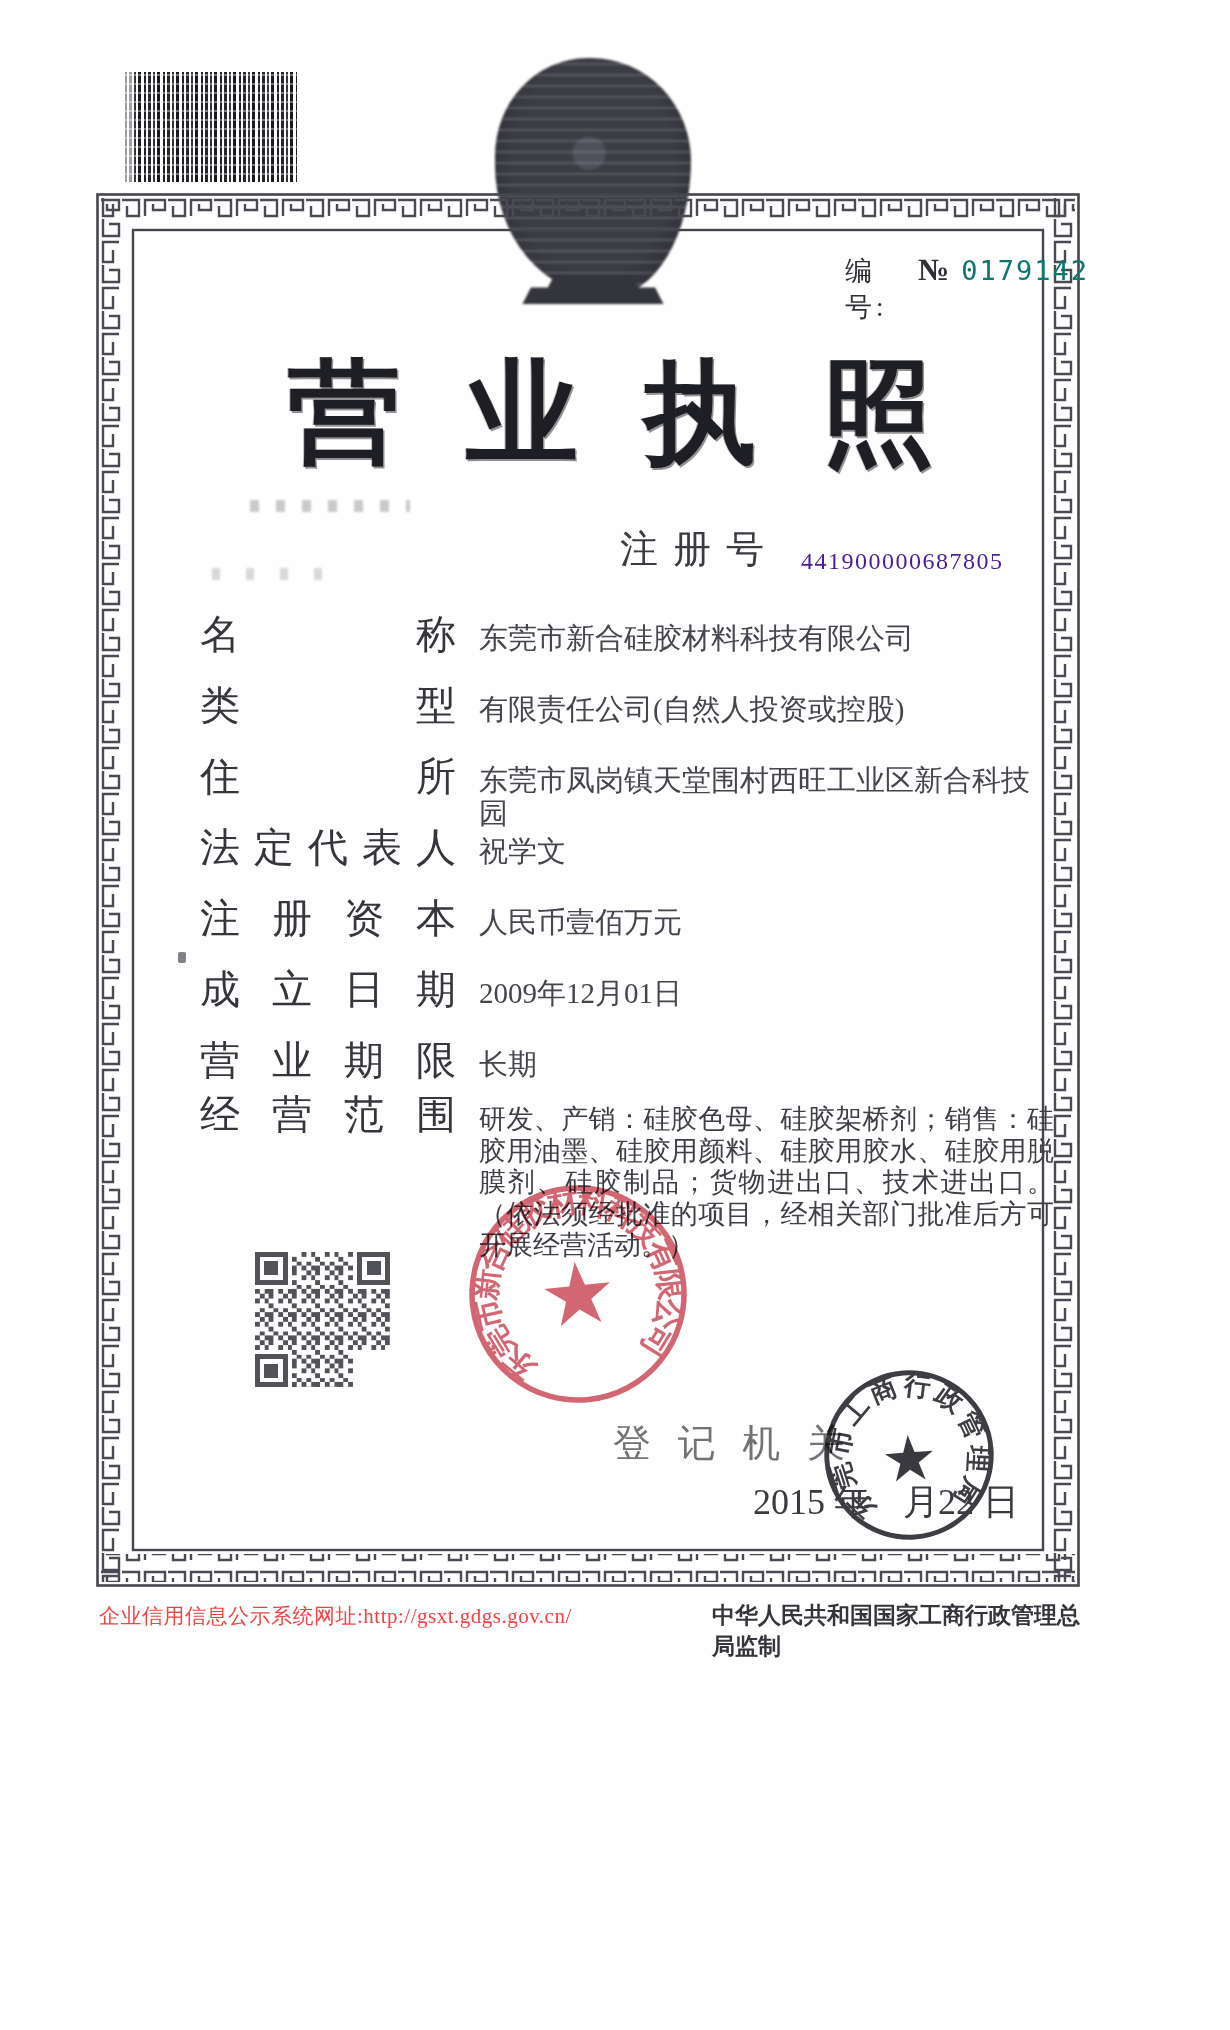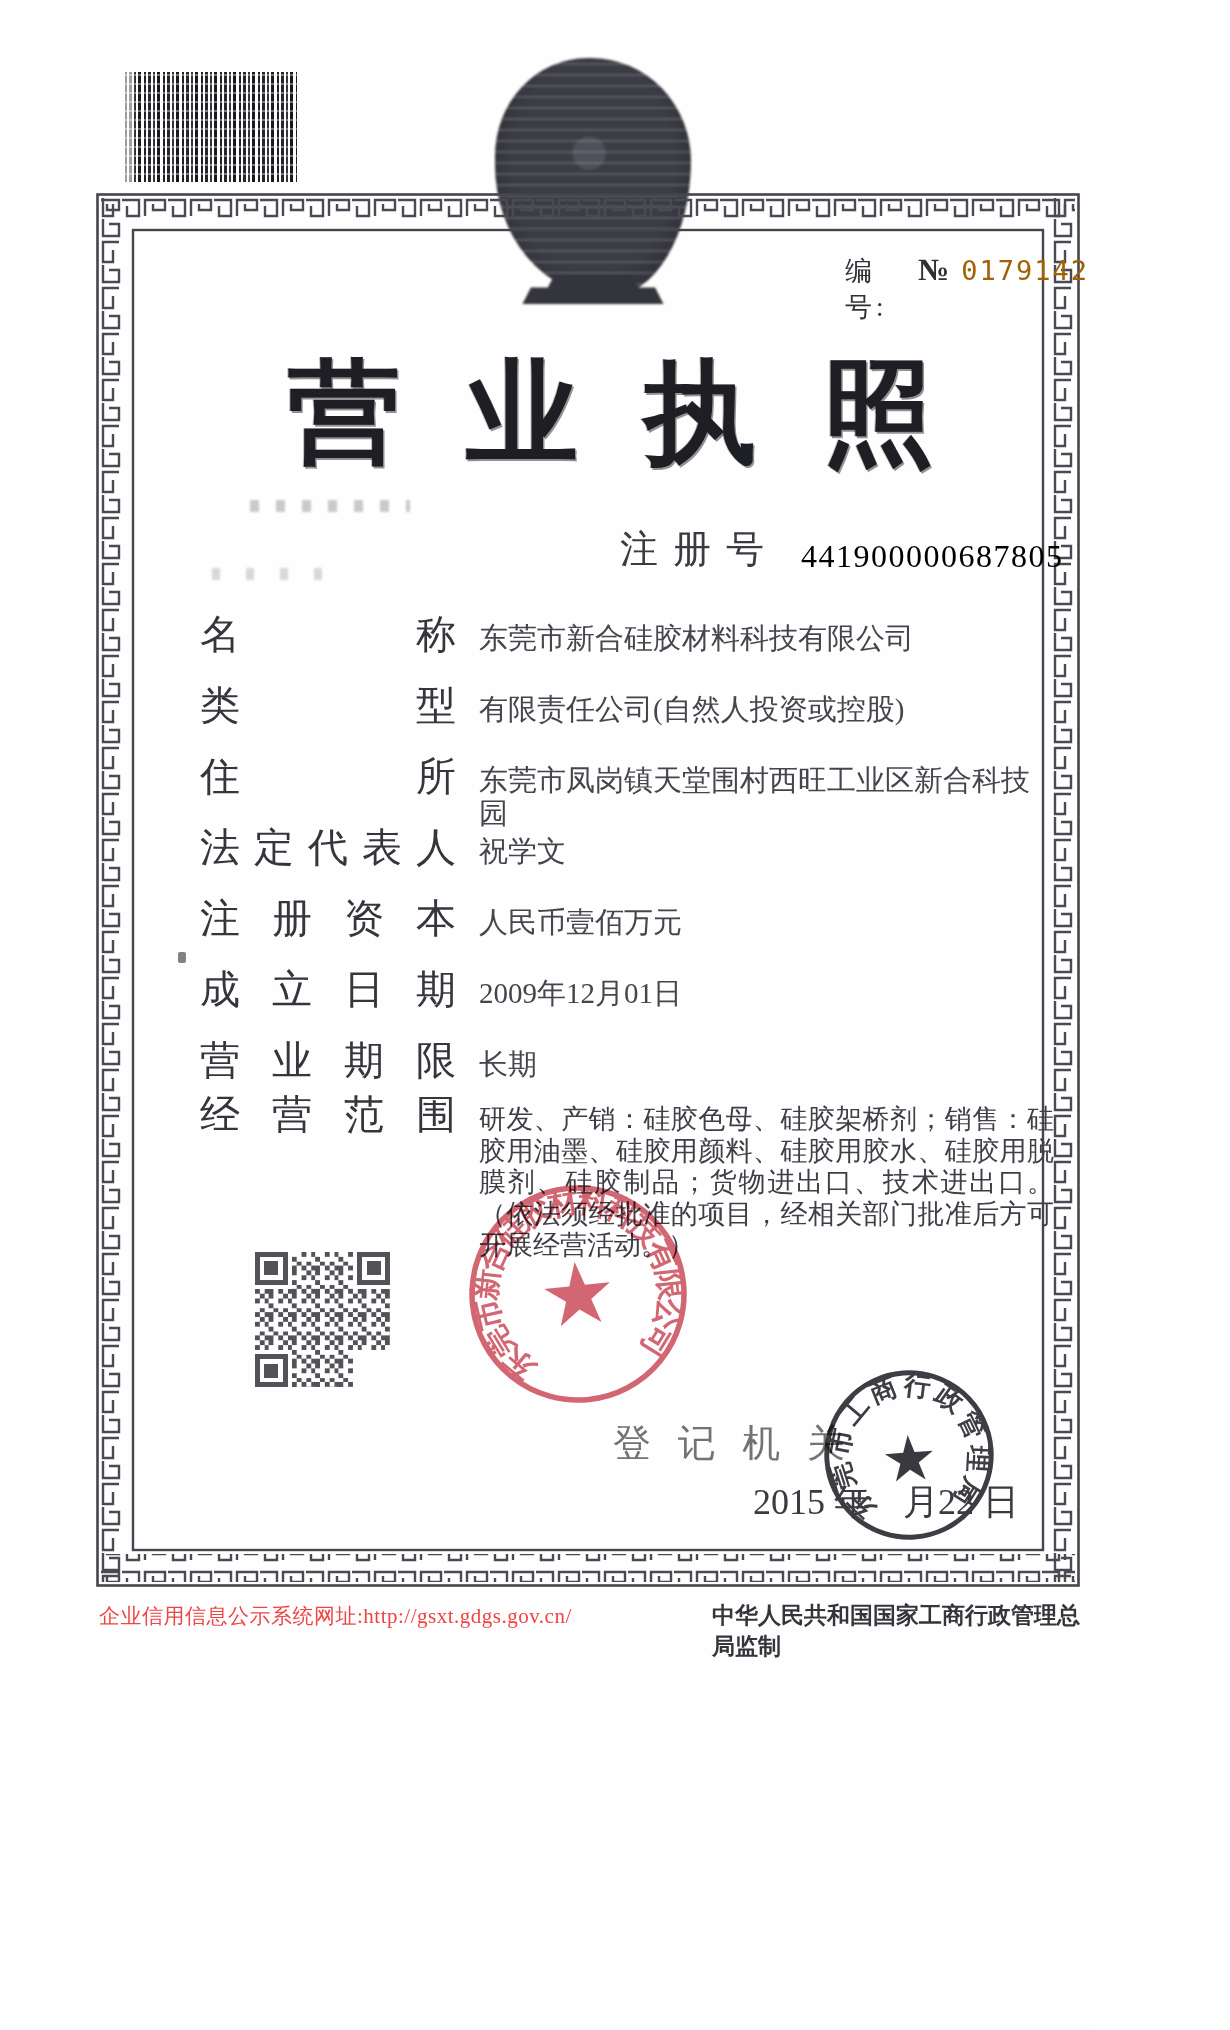--- a/index.html
+++ b/index.html
@@ -39,34 +39,34 @@
     background:#34343c;
     clip-path:polygon(0 100%,6% 45%,18% 45%,23% 0,77% 0,82% 45%,94% 45%,100% 100%);
     filter:blur(.6px);
   }
   
   .frame{position:absolute;left:96px;top:193px;width:984px;height:1394px;}
   
   .serial{position:absolute;left:845px;top:252px;display:flex;align-items:baseline;gap:12px;color:#2f2f36;}
   .serial .lab{font-size:27px;letter-spacing:4px;}
   .serial .no{font-size:31px;font-weight:bold;}
-  .serial .num{font-family:"DejaVu Sans Mono","Liberation Mono",monospace;font-size:27px;letter-spacing:2px;color:#a16207;}
+  .serial .num{font-family:"DejaVu Sans Mono","Liberation Mono",monospace;font-size:27px;letter-spacing:2px;color:#0f766e;}
   
   .title{
     position:absolute;left:288px;top:338px;
     font-family:"Liberation Sans","DejaVu Sans",sans-serif;
     font-weight:900;font-size:112px;letter-spacing:66px;white-space:nowrap;
     color:#232329;
     text-shadow:1.5px 1.5px 0 rgba(20,20,25,.45), -1px 0 0 rgba(70,70,80,.35);
     filter:contrast(1.05);
   }
   
   .regline{position:absolute;left:620px;top:524px;display:flex;align-items:flex-end;}
   .reg-label{font-size:38px;letter-spacing:15px;color:#3a3a41;}
-  .reg-number{font-size:32px;letter-spacing:1.5px;margin-left:22px;color:#000000;}
+  .reg-number{font-size:24px;letter-spacing:1.5px;margin-left:22px;color:#4c1d95;}
   
   .row{position:absolute;left:200px;display:flex;align-items:baseline;}
   .flabel{
     width:256px;font-size:40px;color:#35353c;font-weight:500;
     text-align:justify;text-align-last:justify;line-height:1;
   }
   .fvalue{margin-left:23px;font-size:29px;color:#45454d;max-width:565px;line-height:1.15;}
   .fvalue.small{font-size:27px;line-height:31.5px;max-width:575px;text-align:justify;color:#3e3e46;}
   .r0{top:615px}.r1{top:686px}.r2{top:757px}.r3{top:828px}
   .r4{top:899px}.r5{top:970px}.r6{top:1041px}.r7{top:1095px}

